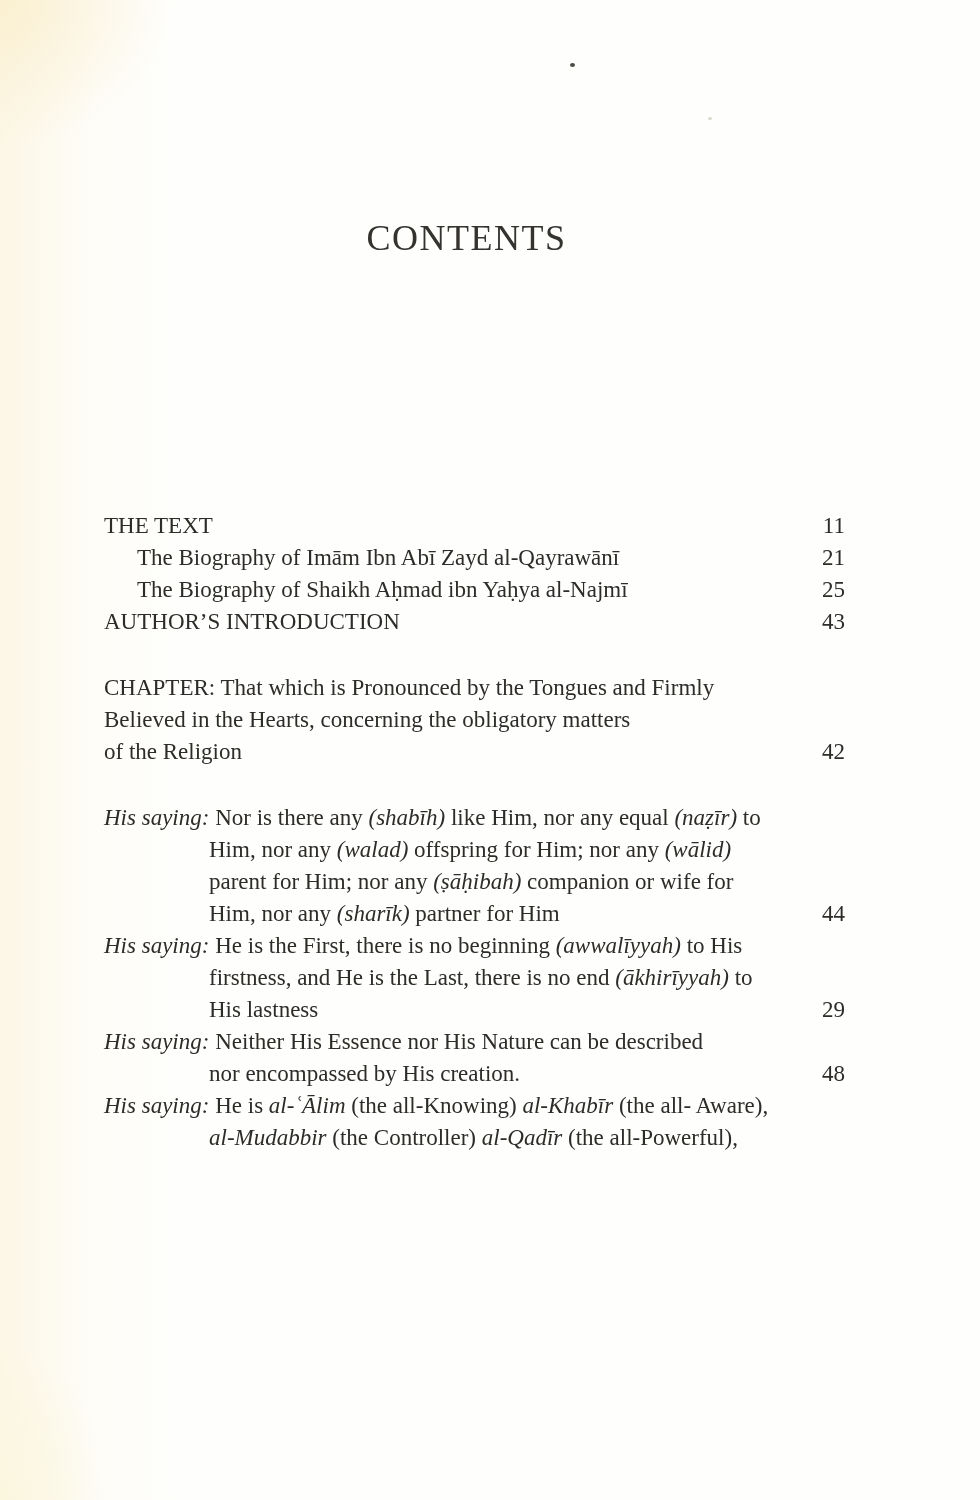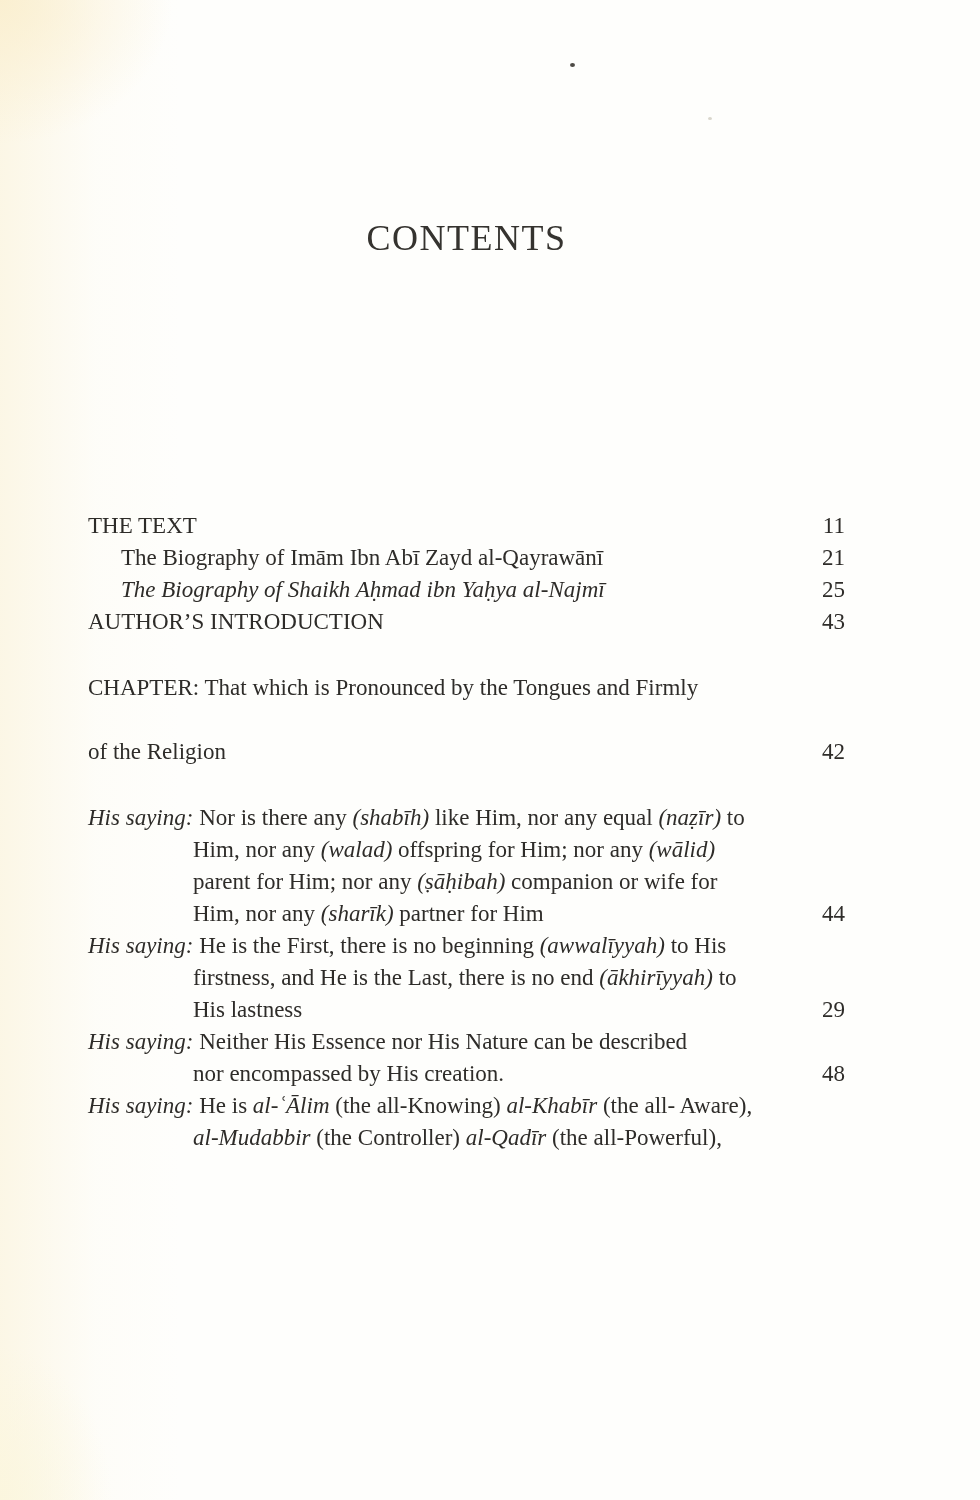--- a/index.html
+++ b/index.html
@@ -32,20 +32,21 @@
     font-weight: normal;
     color: #35332f;
   }
   .toc-list {
     margin-top: 251px;
     font-size: 23px;
     line-height: 32px;
   }
   .toc-row {
     position: relative;
+    margin-left: 16px;
   }
   .toc-text {
     padding-right: 75px; 
   }
   .toc-text.hanging {
     padding-left: 105px;
     text-indent: -105px;
   }
   .page-num {
     position: absolute;
@@ -69,29 +70,29 @@
     <div class="toc-list">
         <div class="toc-row">
           <div class="toc-text"><span class="">THE TEXT</span></div>
           <div class="page-num">11</div>
         </div>
         <div class="toc-row">
           <div class="toc-text" style="padding-left: 33px;"><span class="">The Biography of Imām Ibn Abī Zayd al-Qayrawānī</span></div>
           <div class="page-num">21</div>
         </div>
         <div class="toc-row">
-          <div class="toc-text" style="padding-left: 33px; font-style: italic;"><span class="">The Biography of Shaikh Aḥmad ibn Yaḥya al-Najmī</span></div>
+          <div class="toc-text" style="padding-left: 33px;"><span class="">The Biography of Shaikh Aḥmad ibn Yaḥya al-Najmī</span></div>
           <div class="page-num">25</div>
         </div>
         <div class="toc-row">
           <div class="toc-text"><span class="">AUTHOR’S INTRODUCTION</span></div>
           <div class="page-num">43</div>
         </div>
         <div class="toc-row" style="margin-top: 34px;">
-          <div class="toc-text"><span class="">CHAPTER: That which is Pronounced by the Tongues and Firmly</span><br><br><span class="">of the Religion</span></div>
+          <div class="toc-text"><span class="">CHAPTER: That which is Pronounced by the Tongues and Firmly</span><br><span class="">Believed in the Hearts, concerning the obligatory matters</span><br><span class="">of the Religion</span></div>
           <div class="page-num">42</div>
         </div>
         <div class="toc-row" style="margin-top: 34px;">
           <div class="toc-text hanging"><span class="it">His saying:</span><span class=""> Nor is there any </span><span class="it">(shabīh)</span><span class=""> like Him, nor any equal </span><span class="it">(naẓīr)</span><span class=""> to</span><br><span class="">Him, nor any </span><span class="it">(walad)</span><span class=""> offspring for Him; nor any </span><span class="it">(wālid)</span><br><span class="">parent for Him; nor any </span><span class="it">(ṣāḥibah)</span><span class=""> companion or wife for</span><br><span class="">Him, nor any </span><span class="it">(sharīk)</span><span class=""> partner for Him</span></div>
           <div class="page-num">44</div>
         </div>
         <div class="toc-row">
           <div class="toc-text hanging"><span class="it">His saying:</span><span class=""> He is the First, there is no beginning </span><span class="it">(awwalīyyah)</span><span class=""> to His</span><br><span class="">firstness, and He is the Last, there is no end </span><span class="it">(ākhirīyyah)</span><span class=""> to</span><br><span class="">His lastness</span></div>
           <div class="page-num">29</div>
         </div>

